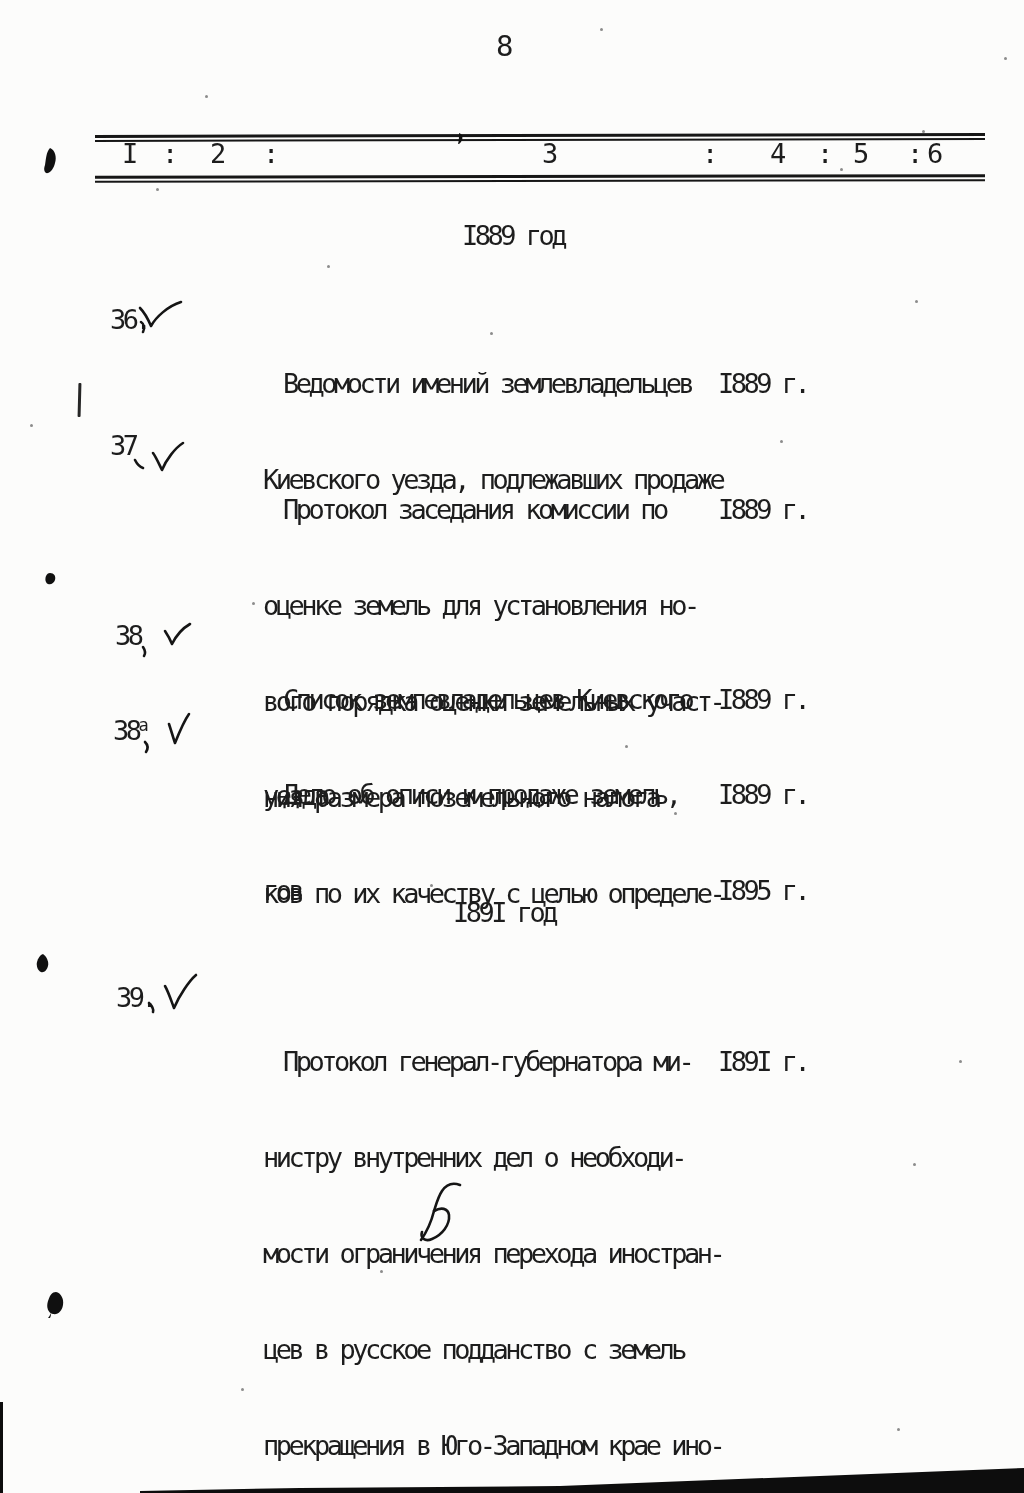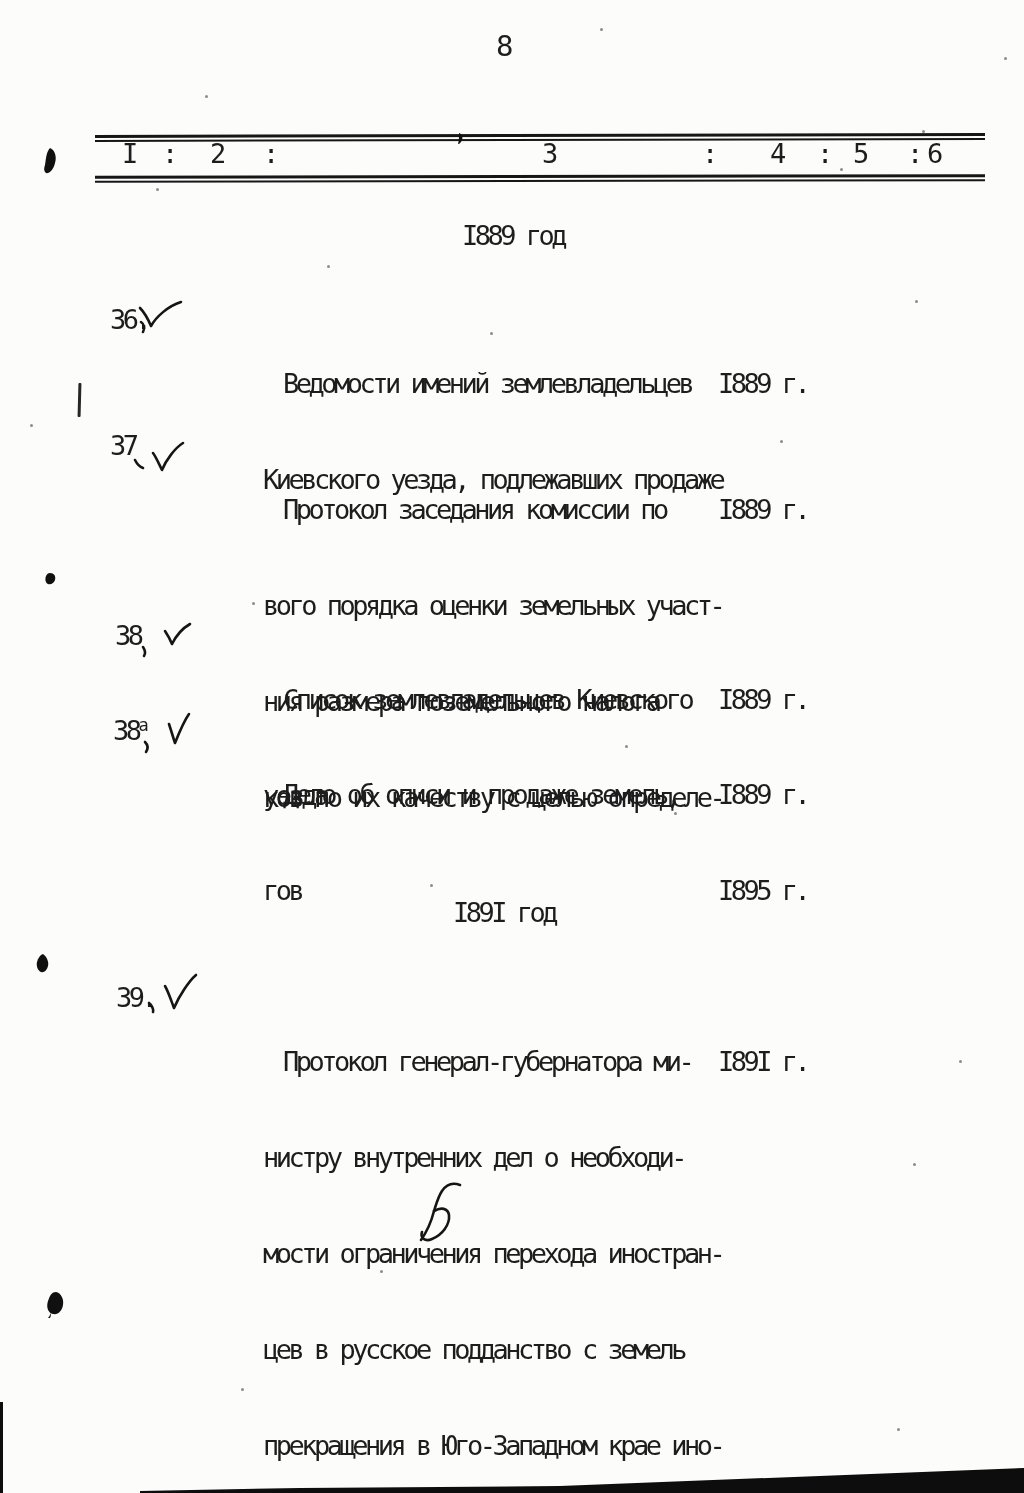--- a/index.html
+++ b/index.html
@@ -90,20 +90,21 @@
   <div class="entry tw">
     <div class="num abs" style="left:110px;top:430px"><span>37</span><span class="sup"></span></div>
     <svg class="pen-comma" style="left:133px;top:456px" width="12" height="15" viewBox="0 0 12 15">
         <path d="M2 4 C4 8 7 11 10 12"></path>
       </svg>
     <svg class="check" style="left:150px;top:441px" width="36" height="32" viewBox="0 0 36 32">
         <path d="M3 12 C6 16 9 23 12 29 C16 19 25 7 33 2"></path>
       </svg>
     <div class="lines" style="top:430px">
       <div class="line indent">Протокол заседания комиссии по</div>
+      <div class="line">оценке земель для установления но-</div>
       <div class="line">вого порядка оценки земельных участ-</div>
       <div class="line">ния размера поземельного налога</div>
       <div class="line">ков по их качеству с целью определе-</div>
     </div>
     <div class="dates" style="top:430px">
       <div class="date">I889 г.</div>
     </div>
   </div>
 
   <div class="entry tw">

